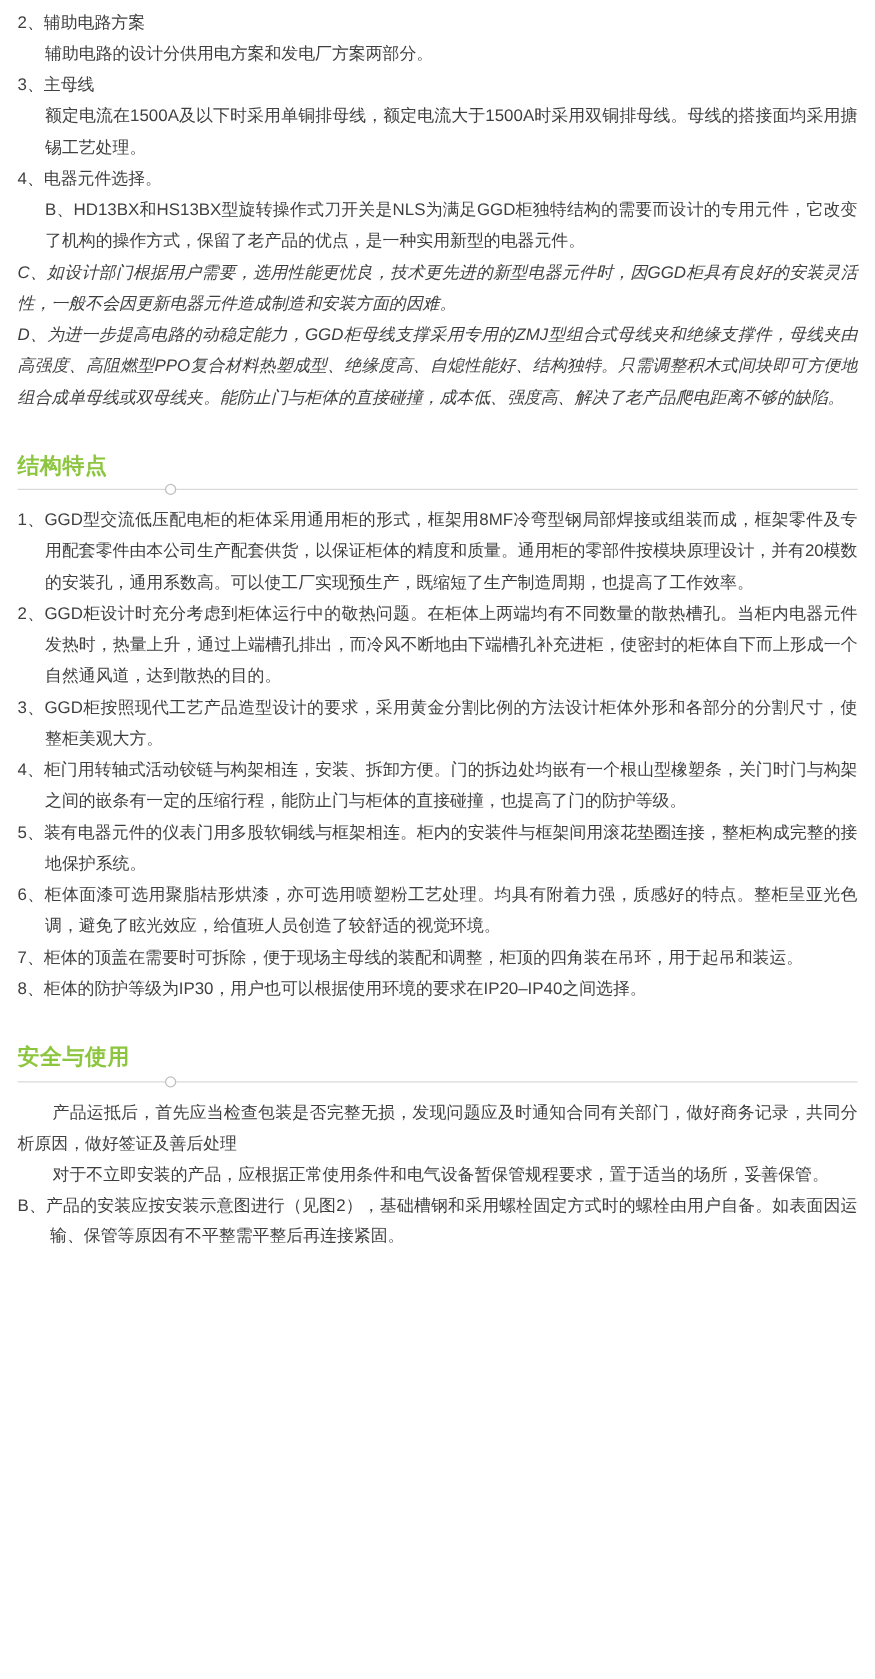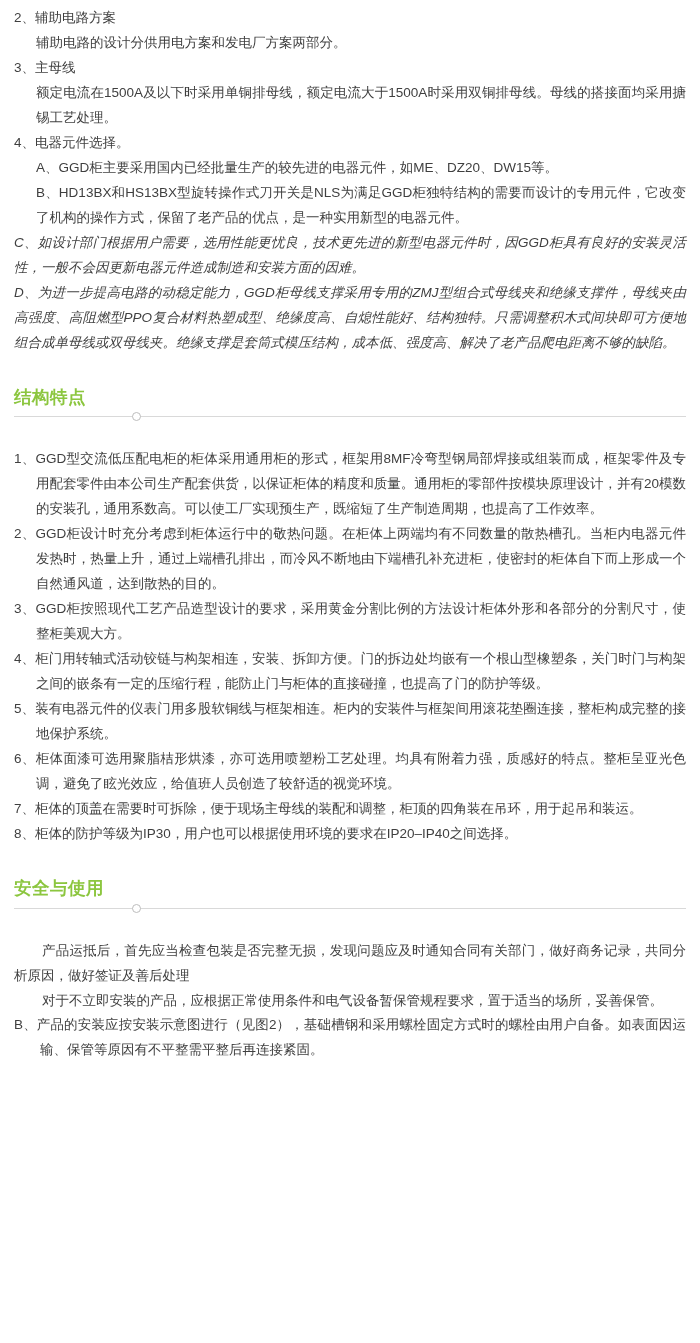--- a/index.html
+++ b/index.html
@@ -51,21 +51,21 @@
   .hang-wide {
     margin-left: 26px;
     text-indent: -26px;
   }
   .indent2 {
     text-indent: 28px;
   }
 
   
   .section-header {
-    margin: 30px 0 22px 0;
+    margin: 30px 0 4px 0;
     position: relative;
   }
   .section-title {
     color: #8cc63f;
     font-size: 17.5px;
     font-weight: bold;
     letter-spacing: 0.5px;
     line-height: 1.3;
     display: inline-block;
     padding-bottom: 6px;
@@ -94,24 +94,23 @@
 <body>
 
 <div class="page">
 
   <section>
     <p class="para lvl0">2、辅助电路方案</p>
     <p class="para lvl0-body">辅助电路的设计分供用电方案和发电厂方案两部分。</p>
     <p class="para lvl0">3、主母线</p>
     <p class="para lvl0-body">额定电流在1500A及以下时采用单铜排母线，额定电流大于1500A时采用双铜排母线。母线的搭接面均采用搪锡工艺处理。</p>
     <p class="para lvl0">4、电器元件选择。</p>
-    <p class="para lvl1">A、GGD柜主要采用国内已经批量生产的较先进的电器元件，如ME、DZ20、DW15等。</p>
     <p class="para lvl1">B、HD13BX和HS13BX型旋转操作式刀开关是NLS为满足GGD柜独特结构的需要而设计的专用元件，它改变了机构的操作方式，保留了老产品的优点，是一种实用新型的电器元件。</p>
     <p class="para flat">C、如设计部门根据用户需要，选用性能更忧良，技术更先进的新型电器元件时，因GGD柜具有良好的安装灵活性，一般不会因更新电器元件造成制造和安装方面的因难。</p>
-    <p class="para flat">D、为进一步提高电路的动稳定能力，GGD柜母线支撑采用专用的ZMJ型组合式母线夹和绝缘支撑件，母线夹由高强度、高阻燃型PPO复合材料热塑成型、绝缘度高、自熄性能好、结构独特。只需调整积木式间块即可方便地组合成单母线或双母线夹。绝缘支撑是套筒式模压结构，成本低、强度高、解决了老产品爬电距离不够的缺陷。</p>
+    <p class="para flat">D、为进一步提高电路的动稳定能力，GGD柜母线支撑采用专用的ZMJ型组合式母线夹和绝缘支撑件，母线夹由高强度、高阻燃型PPO复合材料热塑成型、绝缘度高、自熄性能好、结构独特。只需调整积木式间块即可方便地组合成单母线或双母线夹。能防止门与柜体的直接碰撞，成本低、强度高、解决了老产品爬电距离不够的缺陷。</p>
   </section>
 
   <section>
     <div class="section-header">
       <div class="section-title">结构特点</div>
       <div class="section-rule"></div>
     </div>
     <div class="spacer-sm"></div>
     <p class="para hang">1、GGD型交流低压配电柜的柜体采用通用柜的形式，框架用8MF冷弯型钢局部焊接或组装而成，框架零件及专用配套零件由本公司生产配套供货，以保证柜体的精度和质量。通用柜的零部件按模块原理设计，并有20模数的安装孔，通用系数高。可以使工厂实现预生产，既缩短了生产制造周期，也提高了工作效率。</p>
     <p class="para hang">2、GGD柜设计时充分考虑到柜体运行中的敬热问题。在柜体上两端均有不同数量的散热槽孔。当柜内电器元件发热时，热量上升，通过上端槽孔排出，而冷风不断地由下端槽孔补充进柜，使密封的柜体自下而上形成一个自然通风道，达到散热的目的。</p>

